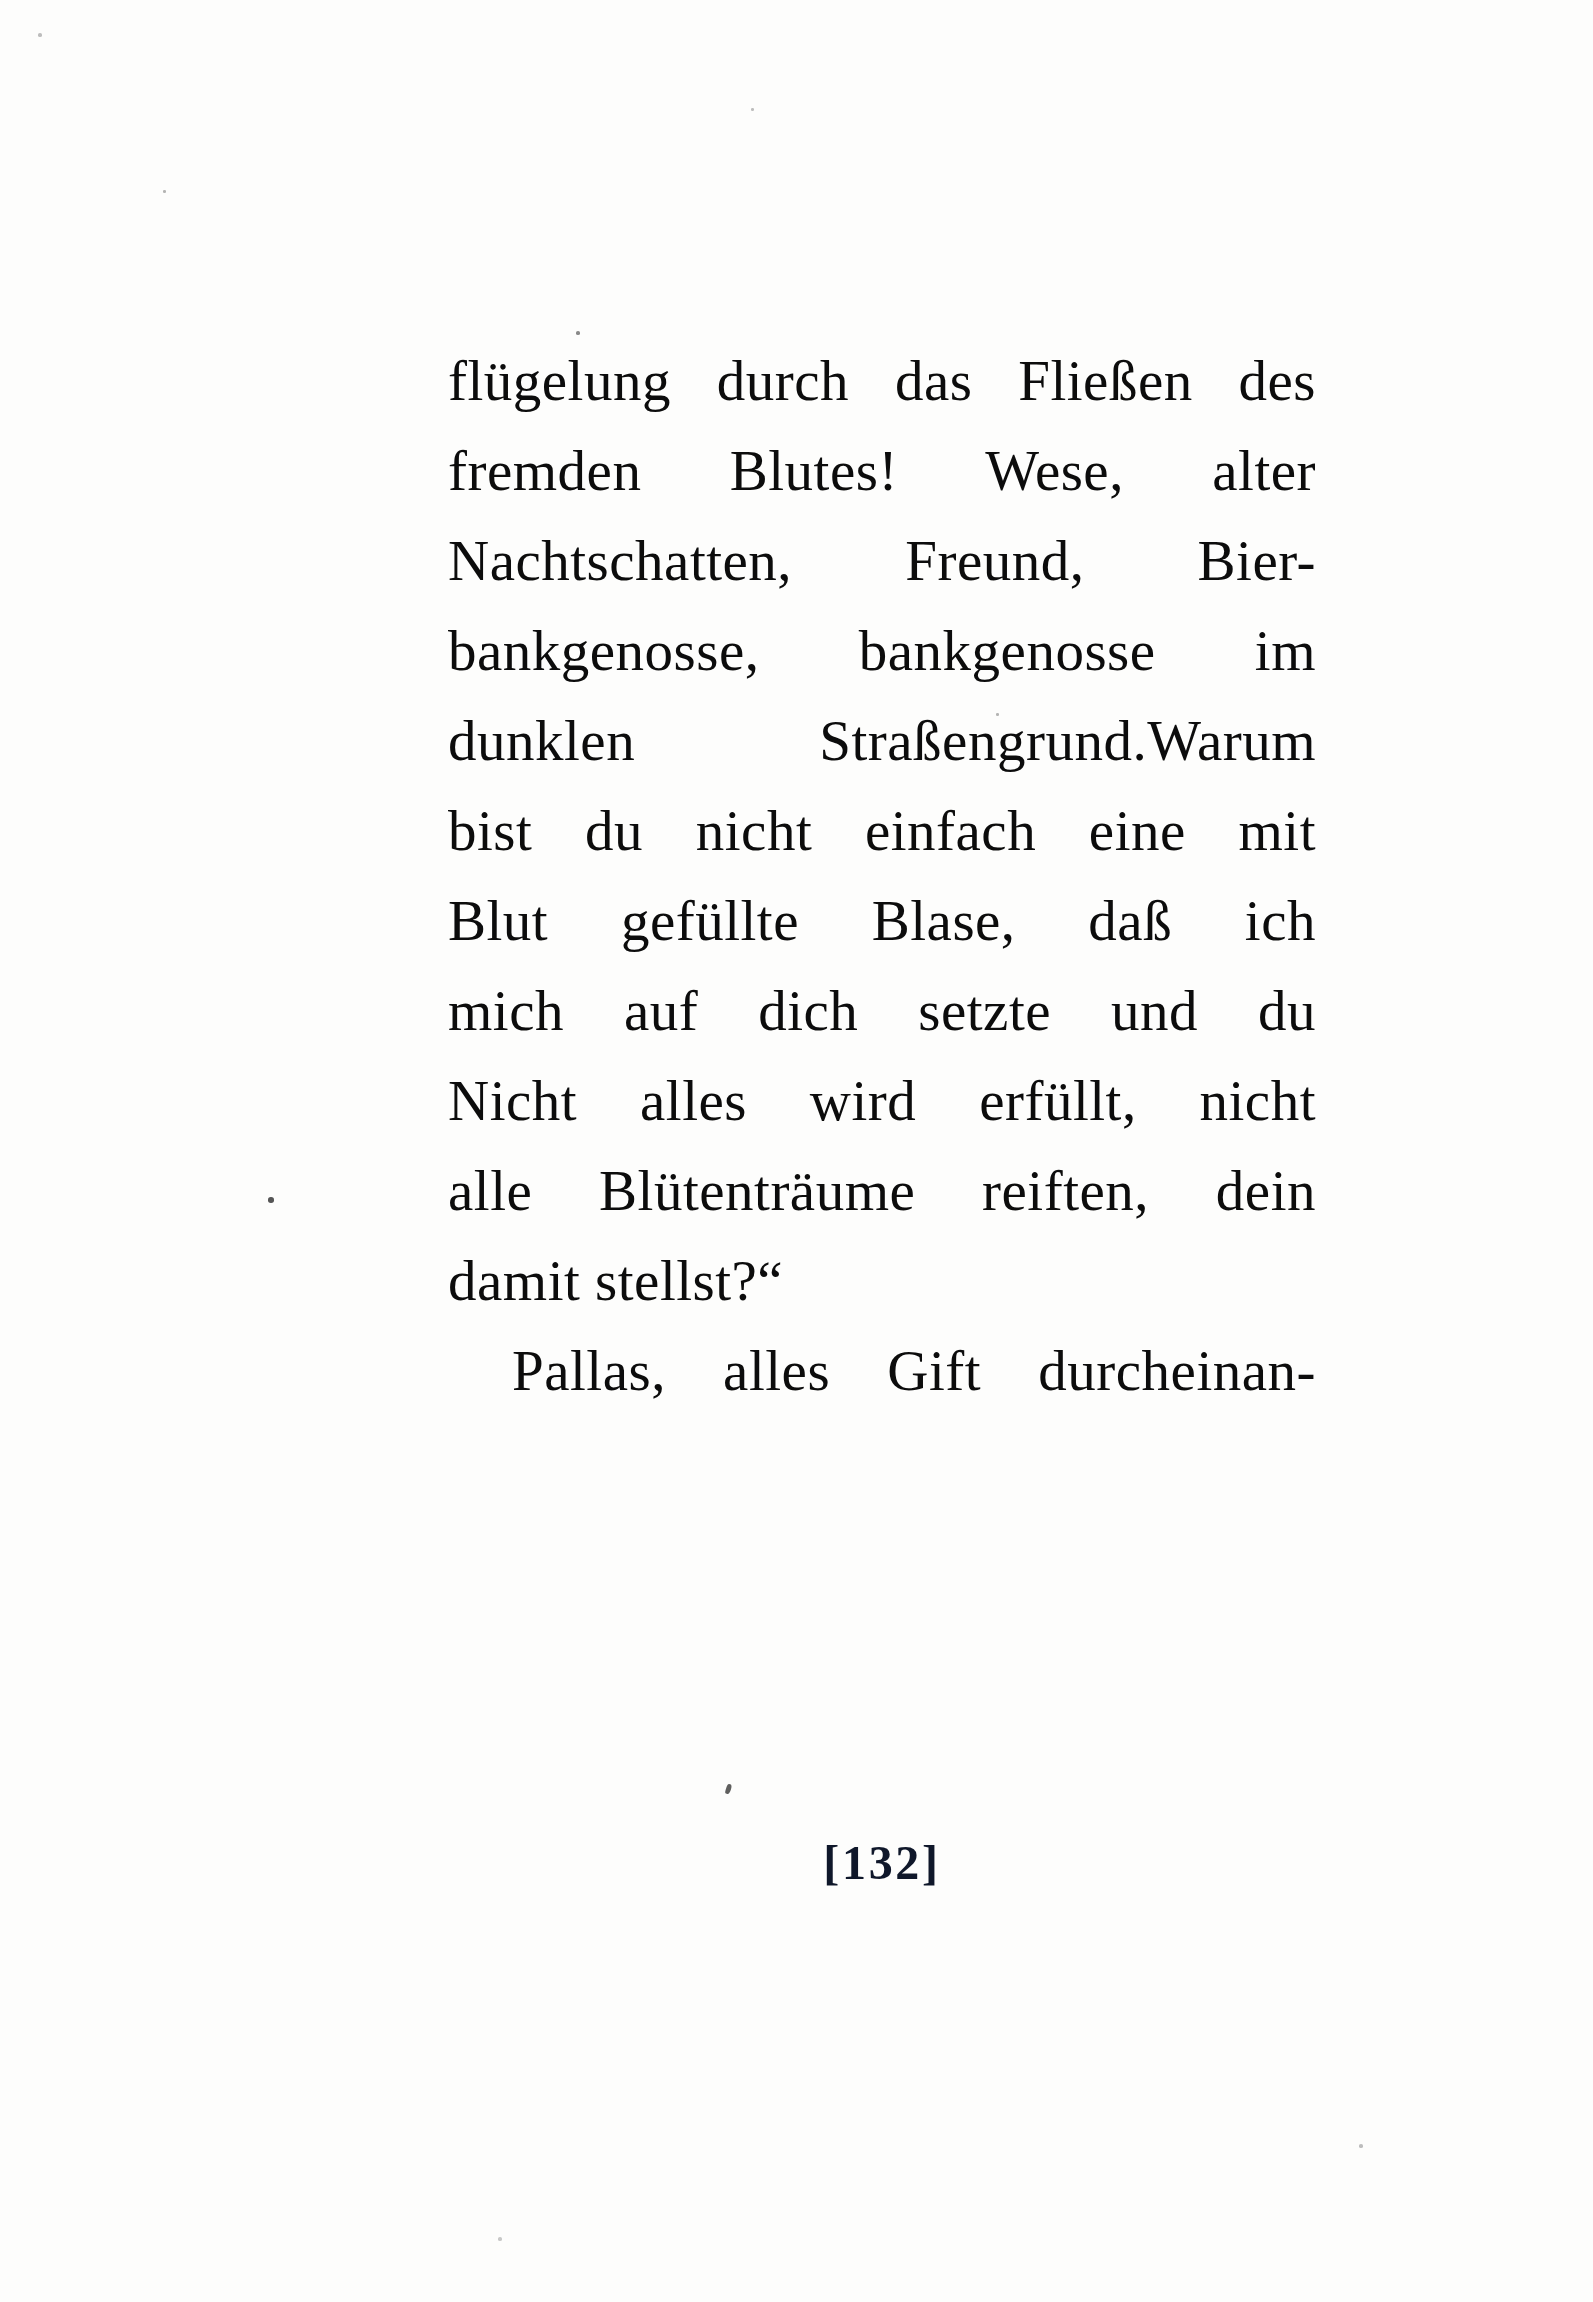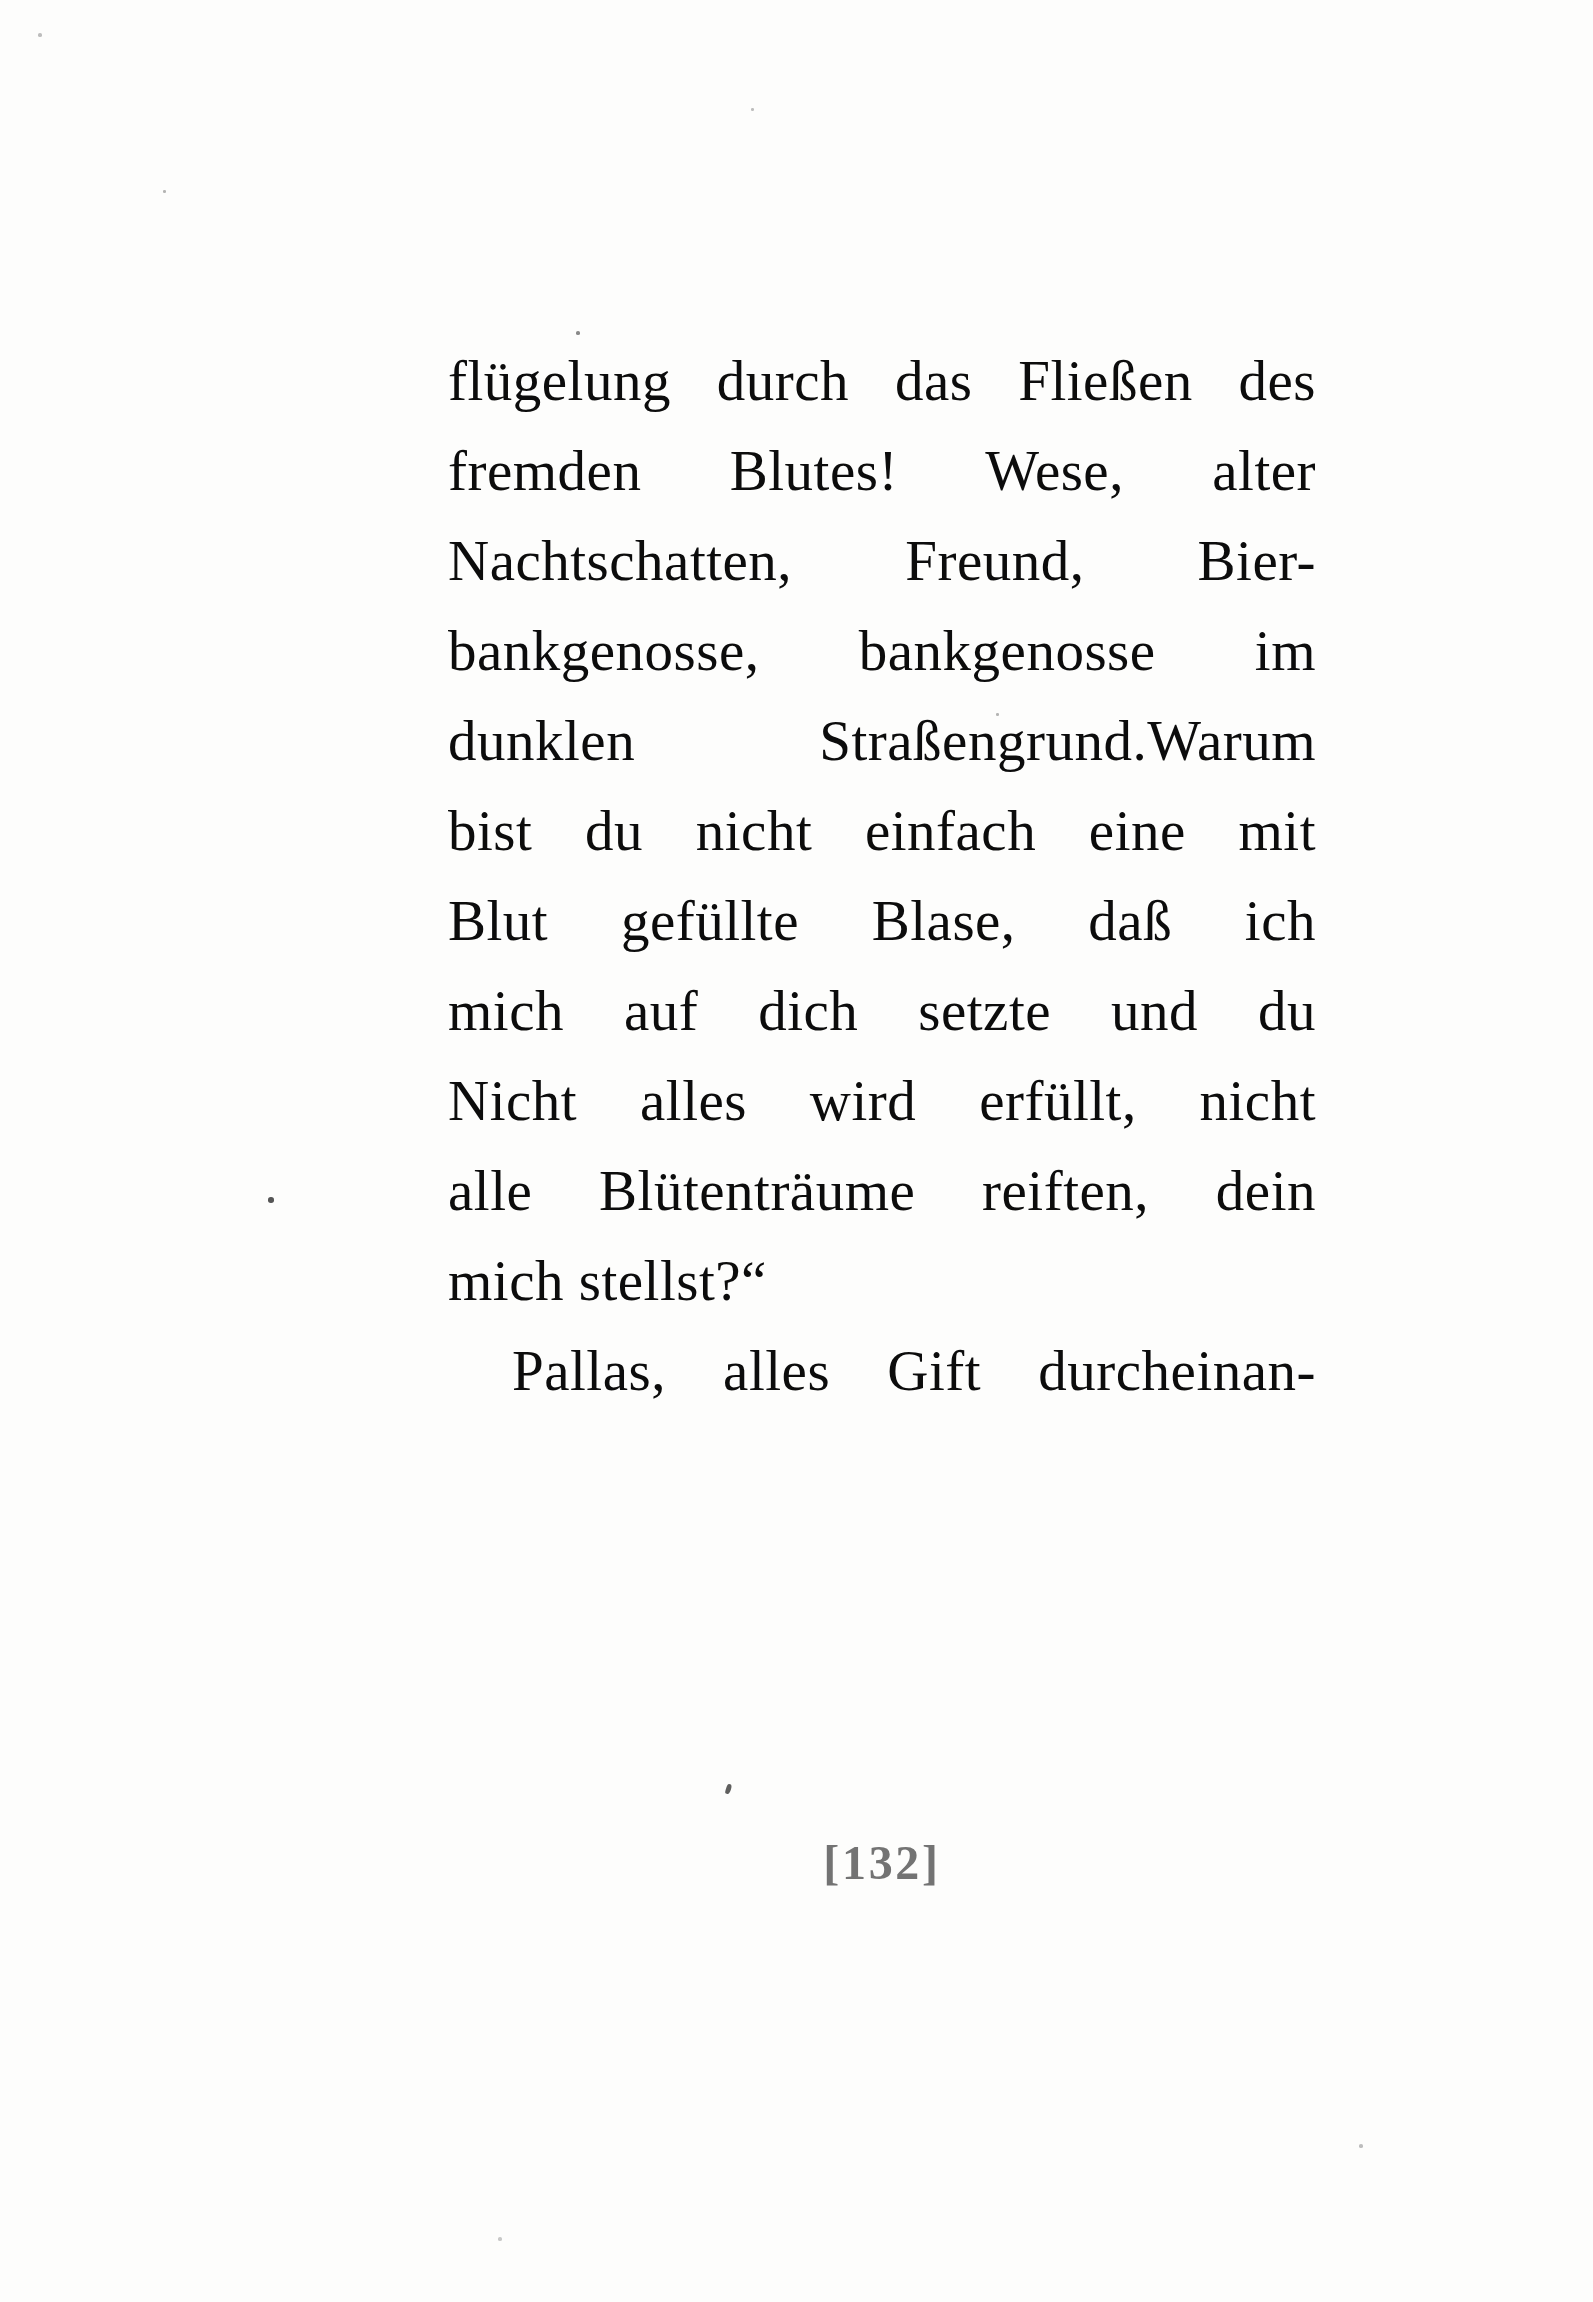--- a/index.html
+++ b/index.html
@@ -42,21 +42,21 @@
     text-indent: 64px;
   }
   .page-number {
     position: absolute;
     left: 448px;
     top: 1835px;
     width: 868px;
     text-align: center;
     font-size: 48px;
     font-weight: 700;
-    color: #737373;
+    color: #0f172a;
     letter-spacing: 2.7px;
   }
   .speck {
     position: absolute;
     background: #2a2a2a;
     border-radius: 50%;
   }
   .s1 { left: 576px;  top: 331px;  width: 3.7px;  height: 3.7px;  opacity: .55; }
   .s2 { left: 163px;  top: 190px;  width: 2.7px;  height: 2.7px;  opacity: .35; }
   .s3 { left: 38px;   top: 33px;   width: 3.7px;  height: 3.7px;  opacity: .3; }
@@ -76,21 +76,21 @@
     <div class="line">flügelung durch das Fließen des</div>
     <div class="line">fremden Blutes! Wese, alter</div>
     <div class="line">Nachtschatten, Freund, Bier-</div>
     <div class="line">bankgenosse, bankgenosse im</div>
     <div class="line">dunklen Straßengrund.Warum</div>
     <div class="line">bist du nicht einfach eine mit</div>
     <div class="line">Blut gefüllte Blase, daß ich</div>
     <div class="line">mich auf dich setzte und du</div>
     <div class="line">Nicht alles wird erfüllt, nicht</div>
     <div class="line">alle Blütenträume reiften, dein</div>
-    <div class="line no-just">mich stellst?“</div>
+    <div class="line no-just">damit stellst?“</div>
     <div class="line indent">Pallas, alles Gift durcheinan-</div>
   </div>
 
   <div class="page-number">[132]</div>
 
   <div class="speck s1"></div>
   <div class="speck s2"></div>
   <div class="speck s3"></div>
   <div class="speck s4"></div>
   <div class="speck s5"></div>

